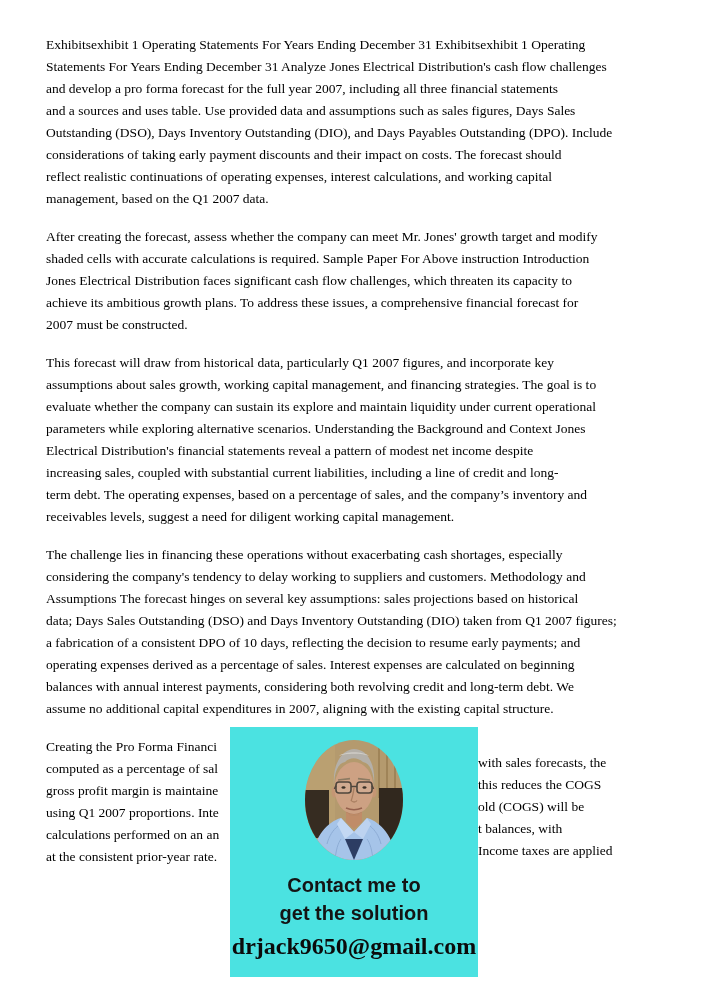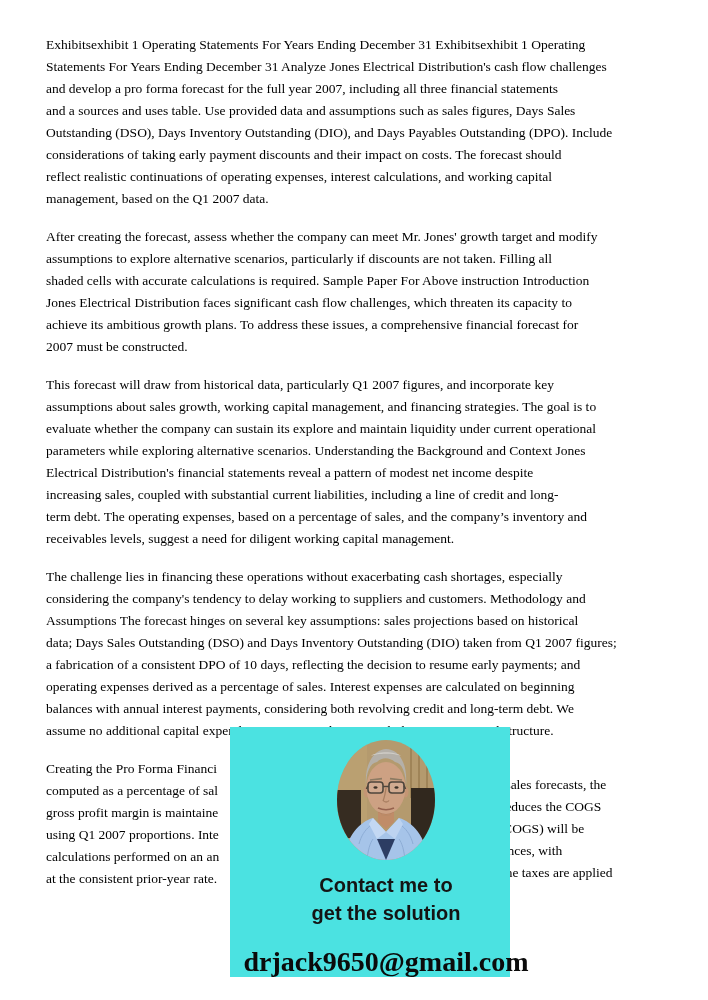--- a/index.html
+++ b/index.html
@@ -60,25 +60,25 @@
   .headline {
     margin-top: 11px;
     text-align: center;
     font-family: "Liberation Sans", sans-serif;
     font-weight: 700;
     font-size: 20px;
     line-height: 28px;
     color: #141414;
   }
   .email {
-    margin-top: 22px;
+    margin-top: 6px;
     text-align: left;
     font-family: "Liberation Serif", serif;
     font-weight: 700;
-    font-size: 28px;
+    font-size: 24px;
     line-height: 26px;
     color: #0b0b0b;
   }
 </style>
 </head>
 <body>
 
 <div class="page" style="background: rgb(255, 255, 255);">
 
   <div class="doc-text">
@@ -87,21 +87,20 @@
         <div class="line">Statements For Years Ending December 31 Analyze Jones Electrical Distribution's cash flow challenges</div>
         <div class="line">and develop a pro forma forecast for the full year 2007, including all three financial statements</div>
         <div class="line">and a sources and uses table. Use provided data and assumptions such as sales figures, Days Sales</div>
         <div class="line">Outstanding (DSO), Days Inventory Outstanding (DIO), and Days Payables Outstanding (DPO). Include</div>
         <div class="line">considerations of taking early payment discounts and their impact on costs. The forecast should</div>
         <div class="line">reflect realistic continuations of operating expenses, interest calculations, and working capital</div>
         <div class="line">management, based on the Q1 2007 data.</div>
       </div>
       <div class="para">
         <div class="line">After creating the forecast, assess whether the company can meet Mr. Jones' growth target and modify</div>
-        <div class="line">assumptions to explore alternative scenarios, particularly if discounts are not taken. Filling all</div>
         <div class="line">shaded cells with accurate calculations is required. Sample Paper For Above instruction Introduction</div>
         <div class="line">Jones Electrical Distribution faces significant cash flow challenges, which threaten its capacity to</div>
         <div class="line">achieve its ambitious growth plans. To address these issues, a comprehensive financial forecast for</div>
         <div class="line">2007 must be constructed.</div>
       </div>
       <div class="para">
         <div class="line">This forecast will draw from historical data, particularly Q1 2007 figures, and incorporate key</div>
         <div class="line">assumptions about sales growth, working capital management, and financing strategies. The goal is to</div>
         <div class="line">evaluate whether the company can sustain its explore and maintain liquidity under current operational</div>
         <div class="line">parameters while exploring alternative scenarios. Understanding the Background and Context Jones</div>
@@ -123,21 +122,21 @@
       <div class="para">
         <div class="line"><span>Creating the Pro Forma Financi</span><span class="right-frag">with sales forecasts, the</span></div>
         <div class="line"><span>computed as a percentage of sal</span><span class="right-frag">this reduces the COGS</span></div>
         <div class="line"><span>gross profit margin is maintaine</span><span class="right-frag">old (COGS) will be</span></div>
         <div class="line"><span>using Q1 2007 proportions. Inte</span><span class="right-frag">t balances, with</span></div>
         <div class="line"><span>calculations performed on an an</span><span class="right-frag">Income taxes are applied</span></div>
         <div class="line"><span>at the consistent prior-year rate.</span></div>
       </div>
     </div>
 
-  <div class="overlay" style="background: rgb(75, 226, 225); padding-left: 32px;">
+  <div class="overlay" style="background: rgb(75, 226, 225);">
     <svg class="photo" viewBox="0 0 98 120" xmlns="http://www.w3.org/2000/svg" aria-hidden="true">
       <defs>
         <clipPath id="ovalClip">
           <ellipse cx="49" cy="60" rx="49" ry="60"></ellipse>
         </clipPath>
       </defs>
       <g clip-path="url(#ovalClip)">
         <rect x="0" y="0" width="98" height="120" fill="#b49a6e"></rect>
         <rect x="0" y="0" width="30" height="120" fill="#bca272" opacity="0.7"></rect>
         <g stroke="#8e7448" stroke-width="2" opacity="0.55">

